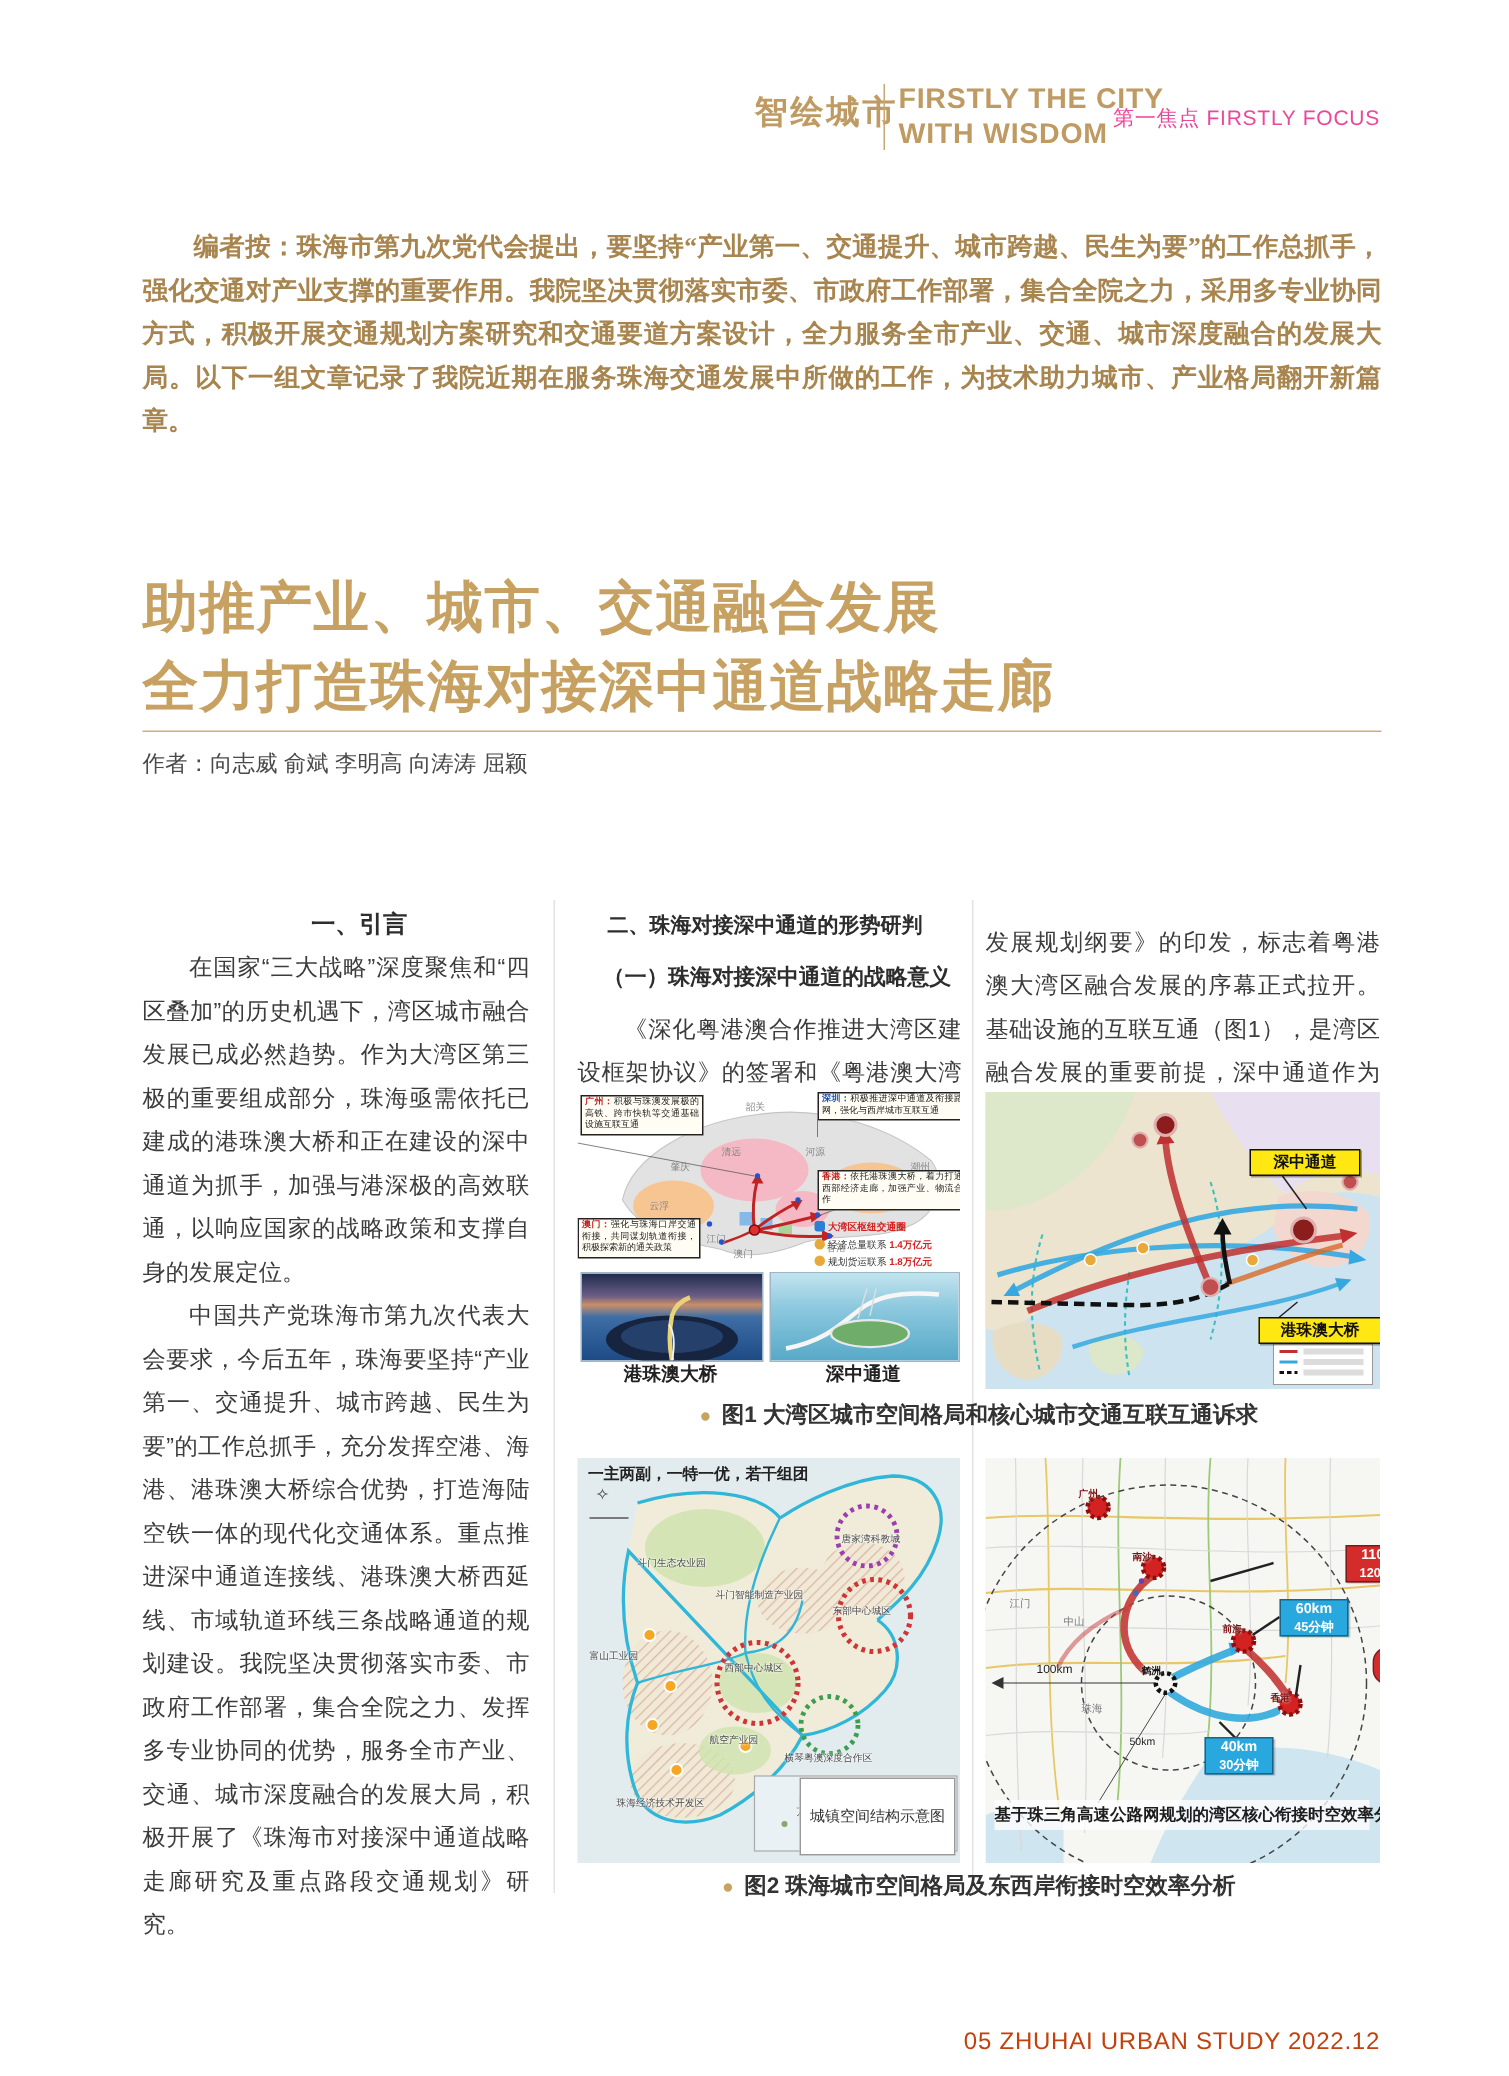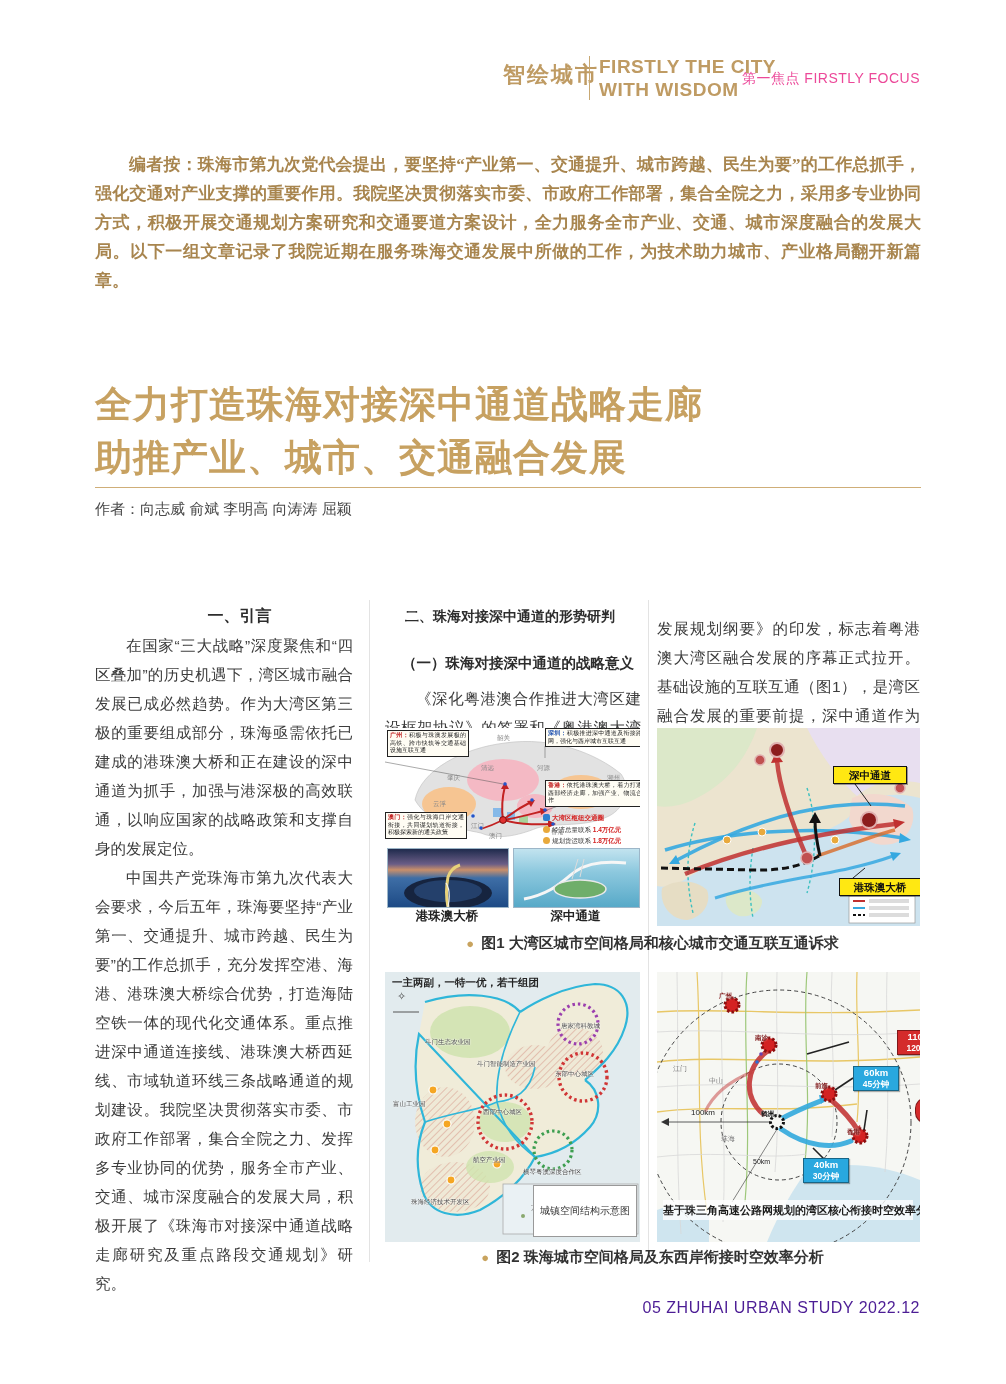--- a/index.html
+++ b/index.html
@@ -18,21 +18,21 @@
   .title-rule{position:absolute;left:95px;top:487px;width:826px;height:1px;background:#cfae78;}
   .byline{position:absolute;left:95px;top:500px;font-size:15px;color:#4a4a4a;}
   
   .col{position:absolute;top:600px;}
   .col1{left:95px;width:258px;}
   .col2{left:385px;width:256px;}
   .col3{left:657px;width:263px;}
   .col-rule{position:absolute;top:600px;width:1px;height:662px;background:#e3e3e3;}
   .sec-head{font-size:16px;font-weight:700;color:#2d2d2d;padding-left:31px;margin:6px 0 4px;text-align:center;}
   .sec-head2{font-size:14px;font-weight:700;color:#2d2d2d;padding-left:20px;margin:8px 0 0;white-space:nowrap;}
-  .sec-head3{font-size:14.5px;font-weight:700;color:#2d2d2d;padding-left:17px;margin:28px 0 0;white-space:nowrap;}
+  .sec-head3{font-size:14.5px;font-weight:700;color:#2d2d2d;padding-left:17px;margin:16px 0 0;white-space:nowrap;}
   p.body{font-size:15.5px;line-height:29px;color:#3c3c3c;text-align:justify;text-indent:2em;margin:0;}
   p.body.noindent{text-indent:0;}
   .col2 p.body{margin-top:11px;}
   .col3 p.body{margin-top:14px;}
   
   .figwrap{position:absolute;left:385px;width:535px;}
   .figcap{position:absolute;left:385px;width:535px;text-align:center;font-size:15px;font-weight:700;color:#333;}
   .figcap .dot{color:#c8a35e;font-size:13px;margin-right:7px;}
   .panel{position:absolute;overflow:hidden;}
   .panel svg{position:absolute;left:0;top:0;}
@@ -59,40 +59,40 @@
   .badge .l1{font-size:9.5px;line-height:12px;}
   .badge .l2{font-size:8.5px;line-height:11px;}
   .badge.red{background:#d42b2b;margin-left:48px;} .badge.blue{background:#29a8df;}
   .nodelbl{position:absolute;font-size:6.5px;font-weight:700;color:#7a1010;text-shadow:0 0 2px #fff;}
   .nodelbl.black{color:#111;}
   .citylbl{position:absolute;font-size:7px;color:#777;text-shadow:0 0 2px #fff;}
   .ringlbl{position:absolute;font-size:8px;color:#222;text-shadow:0 0 2px #fff;}
   .f2r-cap{position:absolute;background:rgba(255,255,255,.78);font-size:11px;font-weight:700;color:#1d1d1d;
            text-align:center;line-height:20px;white-space:nowrap;}
   
-  .footer{position:absolute;right:86px;top:1299px;font-size:16px;color:#4c1d95;letter-spacing:.5px;}
+  .footer{position:absolute;right:86px;top:1353px;font-size:16px;color:#c2410c;letter-spacing:.5px;}
 </style>
 </head>
 <body>
 
 <div class="page">
 
   <div class="hdr-brand-cn">智绘城市</div>
   <div class="hdr-div"></div>
   <div class="hdr-brand-en">
     <div>FIRSTLY THE CITY</div>
     <div>WITH WISDOM</div>
   </div>
   <div class="hdr-section">第一焦点 FIRSTLY FOCUS</div>
 
   <div class="editor-note">编者按：珠海市第九次党代会提出，要坚持“产业第一、交通提升、城市跨越、民生为要”的工作总抓手，强化交通对产业支撑的重要作用。我院坚决贯彻落实市委、市政府工作部署，集合全院之力，采用多专业协同方式，积极开展交通规划方案研究和交通要道方案设计，全力服务全市产业、交通、城市深度融合的发展大局。以下一组文章记录了我院近期在服务珠海交通发展中所做的工作，为技术助力城市、产业格局翻开新篇章。</div>
 
   <div class="main-title">
+    <div>助推产业、城市、交通融合发展</div>
     <div>全力打造珠海对接深中通道战略走廊</div>
-    <div>助推产业、城市、交通融合发展</div>
   </div>
   <div class="title-rule"></div>
   <div class="byline">作者：向志威 俞斌 李明高 向涛涛 屈颖</div>
 
   <div class="col-rule" style="left:369px;"></div>
   <div class="col-rule" style="left:648px;"></div>
 
   <div class="col col1">
     <div class="sec-head">一、引言</div>
     <p class="body">在国家“三大战略”深度聚焦和“四区叠加”的历史机遇下，湾区城市融合发展已成必然趋势。作为大湾区第三极的重要组成部分，珠海亟需依托已建成的港珠澳大桥和正在建设的深中通道为抓手，加强与港深极的高效联通，以响应国家的战略政策和支撑自身的发展定位。</p>

